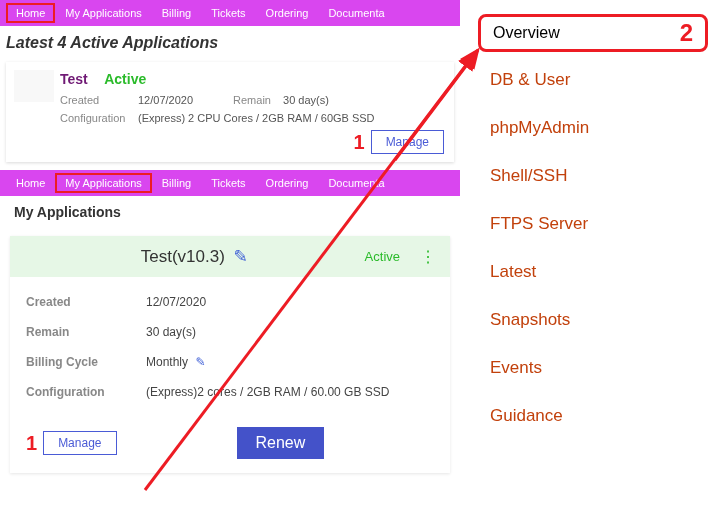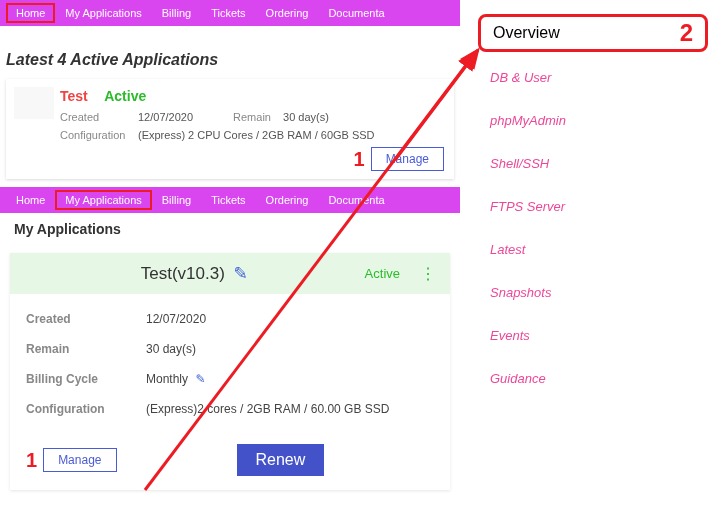--- a/index.html
+++ b/index.html
@@ -7,24 +7,24 @@
 
   .left-col { position: absolute; left: 0; top: 0; width: 460px; }
   .right-col { position: absolute; left: 460px; top: 0; width: 268px; background: #fff; padding-top: 10px; }
 
   
   .navbar { background: #d946ef; display: flex; align-items: center; height: 26px; padding: 0 6px; }
   .nav-item { color: #fff; font-size: 11px; padding: 4px 10px; cursor: pointer; white-space: nowrap; }
   .nav-highlight { border: 2px solid #ed1c24; padding: 2px 8px; }
 
   
-  .section-title { font-size: 16px; font-weight: bold; font-style: italic; color: #333; padding: 25px 6px 6px 6px; }
+  .section-title { font-size: 16px; font-weight: bold; font-style: italic; color: #333; padding: 8px 6px 6px 6px; }
   .app-card { margin: 4px 6px 8px 6px; background: #fff; box-shadow: 0 1px 3px rgba(0,0,0,.15); padding: 8px 10px 8px 54px; position: relative; }
   .app-card .thumb { position: absolute; left: 8px; top: 8px; width: 40px; height: 32px; background: #f8f8f8; }
-  .app-name { font-weight: bold; font-size: 14px; color: #ef4444; display: inline-block; margin-right: 12px; }
+  .app-name { font-weight: bold; font-size: 14px; color: #701a75; display: inline-block; margin-right: 12px; }
   .status-active { color: #2bbb2b; font-weight: bold; font-size: 14px; display: inline-block; }
   .meta-row { display: flex; font-size: 11px; color: #888; margin-top: 6px; }
   .meta-label { width: 78px; }
   .meta-val { color: #555; }
   .meta-label2 { margin-left: 40px; width: 50px; }
   .btn-row { display: flex; justify-content: flex-end; margin-top: 6px; align-items: center; }
   .btn { border: 1px solid #4a5bd6; color: #4a5bd6; background: #fff; font-size: 12px; padding: 4px 14px; cursor: pointer; }
   .annot-num { color: #ed1c24; font-size: 20px; font-weight: bold; margin-right: 6px; }
 
   
@@ -36,21 +36,21 @@
   .card2-status { color: #2bbb2b; font-size: 13px; margin-right: 20px; }
   .kebab { color: #2bbb2b; font-size: 16px; cursor: pointer; }
   .card2-body { padding: 10px 16px; }
   .field-row { display: flex; padding: 8px 0; font-size: 12px; }
   .f-label { width: 120px; color: #888; font-weight: bold; }
   .f-val { color: #444; }
   .card2-foot { display: flex; padding: 10px 16px 14px 16px; align-items: center; gap: 120px; }
   .btn-primary { background: #4452c9; color: #fff; border: 1px solid #4452c9; font-size: 16px; padding: 6px 18px; cursor: pointer; }
 
   
-  .menu-item { padding: 14px 30px; font-size: 13px; color: #ec4899; cursor: pointer; font-style: italic; }
+  .menu-item { padding: 14px 30px; font-size: 17px; color: #c2410c; cursor: pointer; }
   .menu-highlight { border: 3px solid #ed1c24; border-radius: 8px; margin: 4px 20px 4px 18px; padding: 2px 12px; display: flex; align-items: center; justify-content: space-between; }
   .menu-highlight .num { color: #ed1c24; font-size: 24px; font-weight: bold; }
 
   
   .overlay { position: absolute; left: 0; top: 0; width: 728px; height: 523px; pointer-events: none; }
 </style>
 </head>
 <body>
 
 <div class="left-col">

